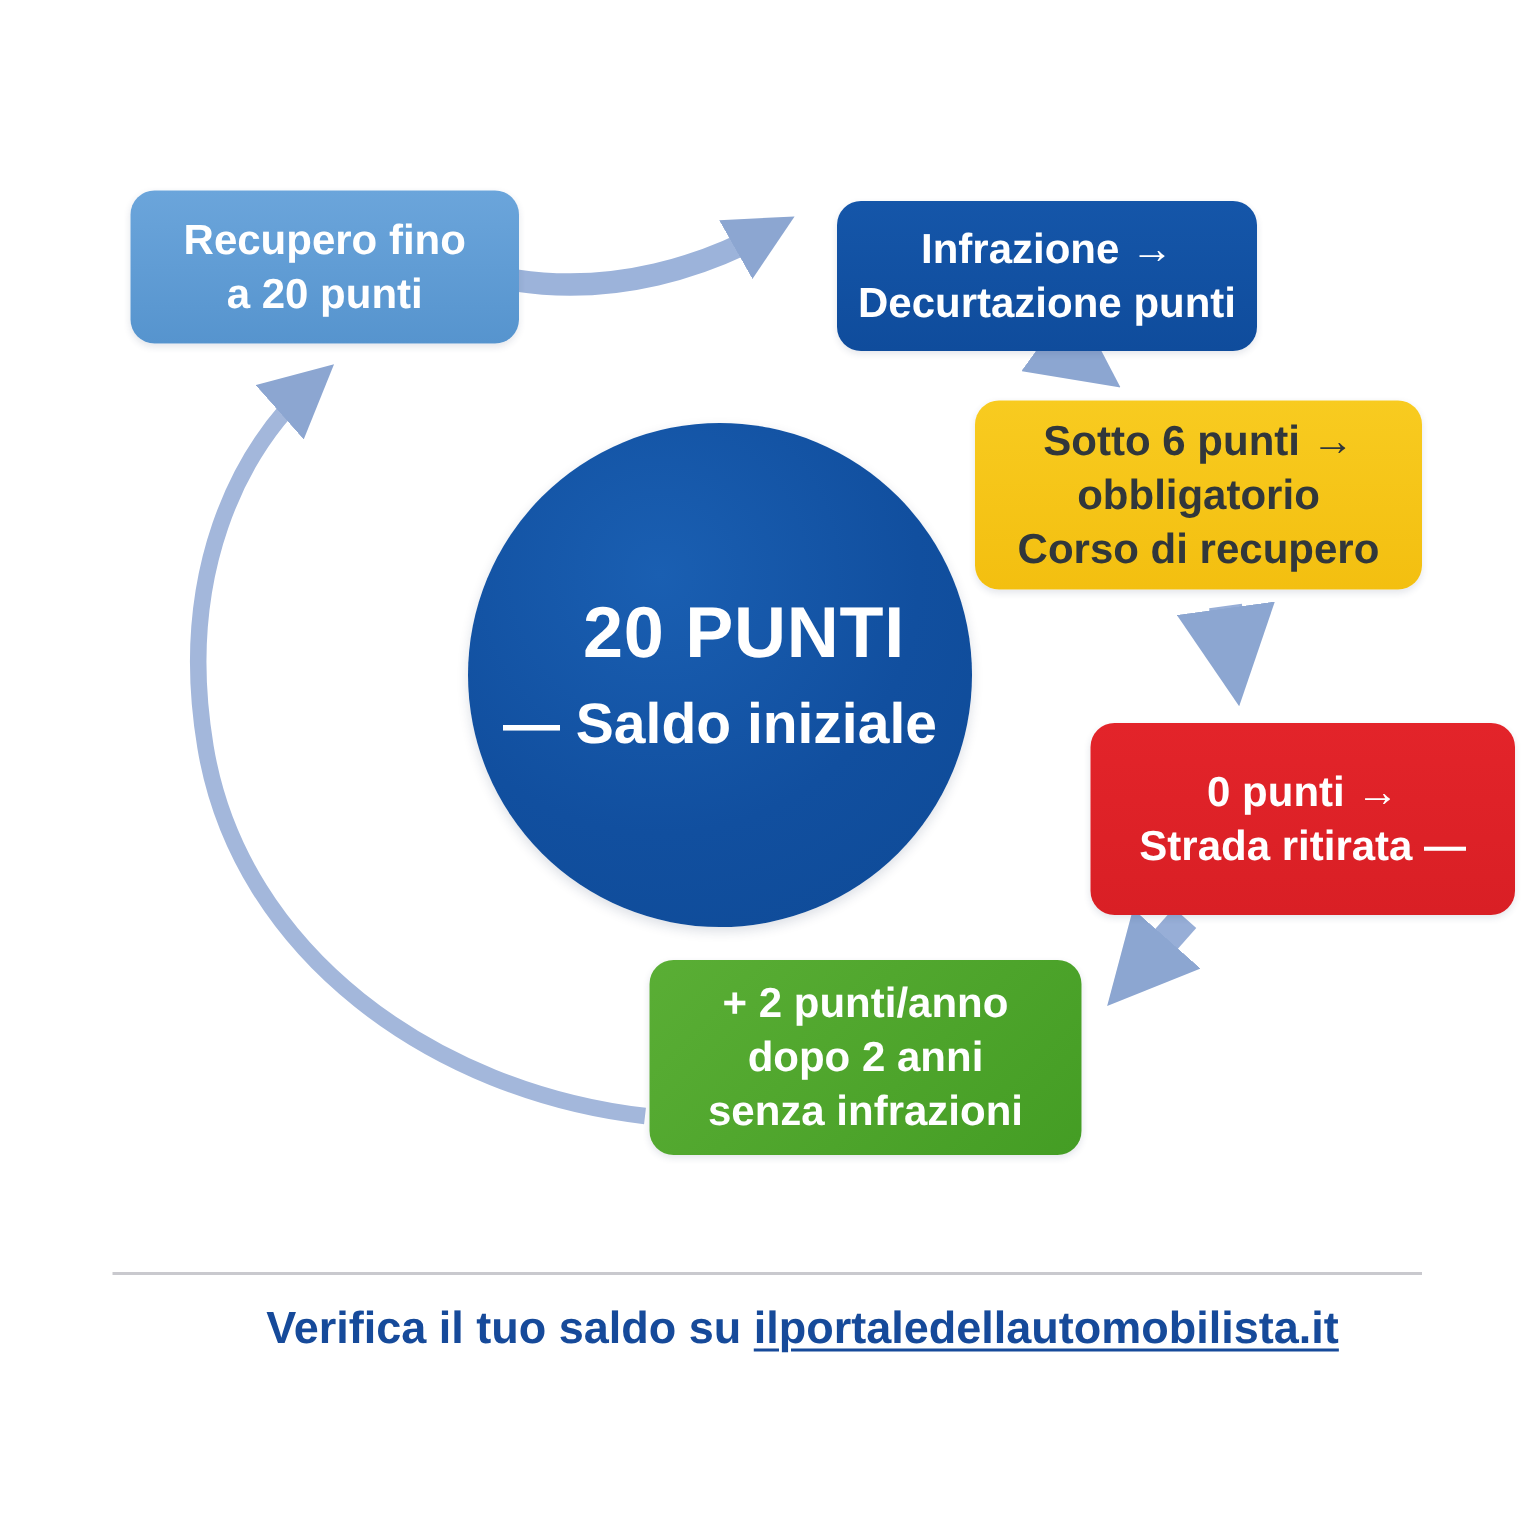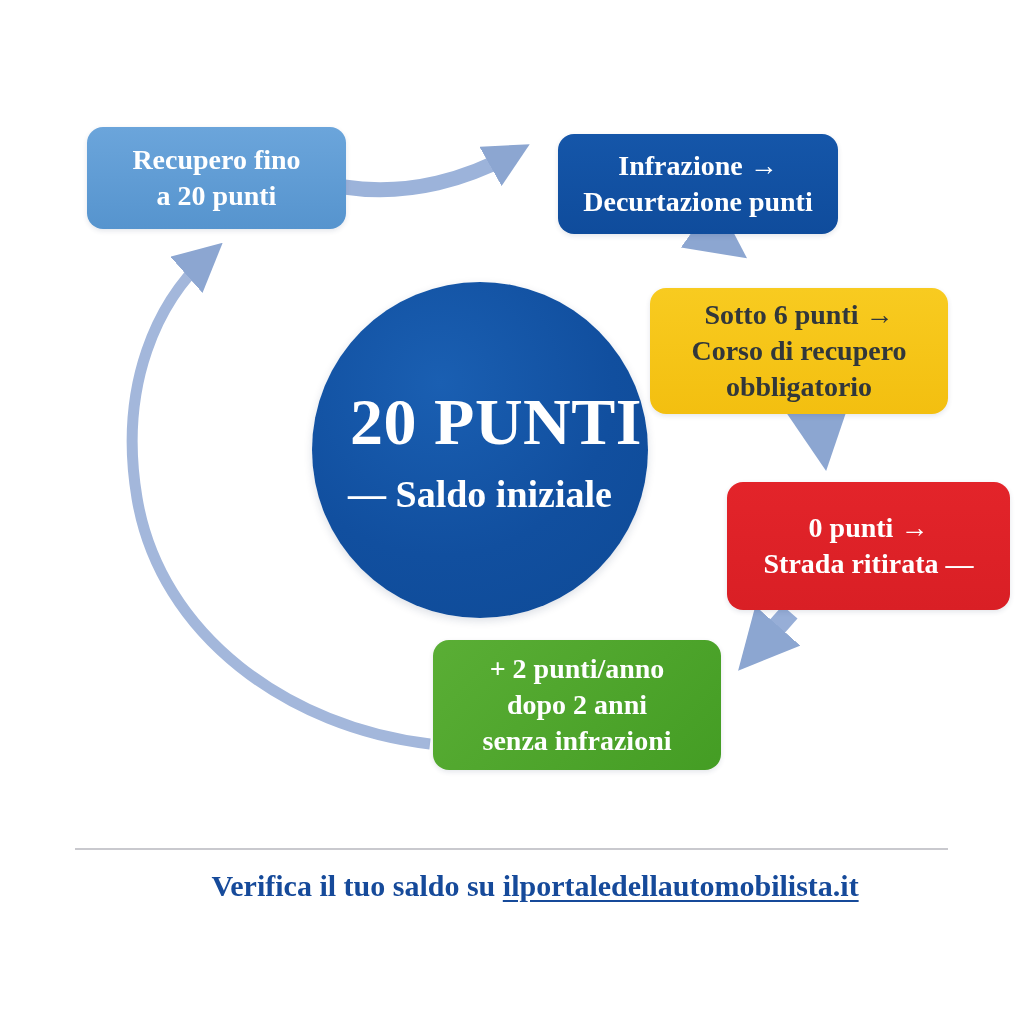--- a/index.html
+++ b/index.html
@@ -7,21 +7,20 @@
     padding: 0;
     background: #ffffff;
     font-family: "Liberation Sans", sans-serif;
   }
   .canvas {
     position: relative;
     width: 1024px;
     height: 1024px;
     background: #ffffff;
     overflow: hidden;
-    font-family: Liberation Serif, serif;
   }
   .arrows {
     position: absolute;
     left: 0; top: 0;
     width: 1024px; height: 1024px;
     pointer-events: none;
   }
   .box {
     position: absolute;
     border-radius: 16px;
@@ -41,21 +40,20 @@
   }
   .box-infrazione {
     left: 558px; top: 102px; width: 280px; height: 100px;
     background: linear-gradient(#1556A9, #0F4C9C);
     margin-top: 32px;
   }
   .box-sotto6 {
     left: 650px; top: 267px; width: 298px; height: 126px;
     background: linear-gradient(#F8CB20, #F3BF10);
     color: #31373B;
-    margin-top: 21px;
   }
   .box-zero {
     left: 683px; top: 482px; width: 283px; height: 128px;
     background: linear-gradient(#E3242A, #D91F25);
     margin-left: 44px;
   }
   .box-bonus {
     left: 433px; top: 640px; width: 288px; height: 130px;
     background: linear-gradient(135deg, #5AAE35, #449D24);
   }
@@ -66,21 +64,21 @@
     background: radial-gradient(circle at 38% 30%, #1A5FB2 0%, #114F9F 55%, #0E4A96 100%);
     color: #ffffff;
     display: flex;
     flex-direction: column;
     align-items: center;
     justify-content: center;
     text-align: center;
     box-shadow: 0 3px 8px rgba(20,40,80,0.15);
   }
   .circle-title {
-    font-size: 66px;
+    font-size: 48px;
     font-weight: bold;
     letter-spacing: 0.5px;
     margin-left: 32px;
   }
   .circle-subtitle {
     font-size: 38px;
     font-weight: bold;
     margin-top: 12px;
   }
   .caption {
@@ -141,22 +139,22 @@
     <div>a 20 punti</div>
   </div>
 
   <div class="box box-infrazione">
     <div>Infrazione →</div>
     <div>Decurtazione punti</div>
   </div>
 
   <div class="box box-sotto6">
     <div>Sotto 6 punti →</div>
+    <div>obbligatorio</div>
     <div>Corso di recupero</div>
-    <div>obbligatorio</div>
   </div>
 
   <div class="box box-zero">
     <div>0 punti →</div>
     <div>Strada ritirata —</div>
   </div>
 
   <div class="box box-bonus">
     <div>+ 2 punti/anno</div>
     <div>dopo 2 anni</div>

